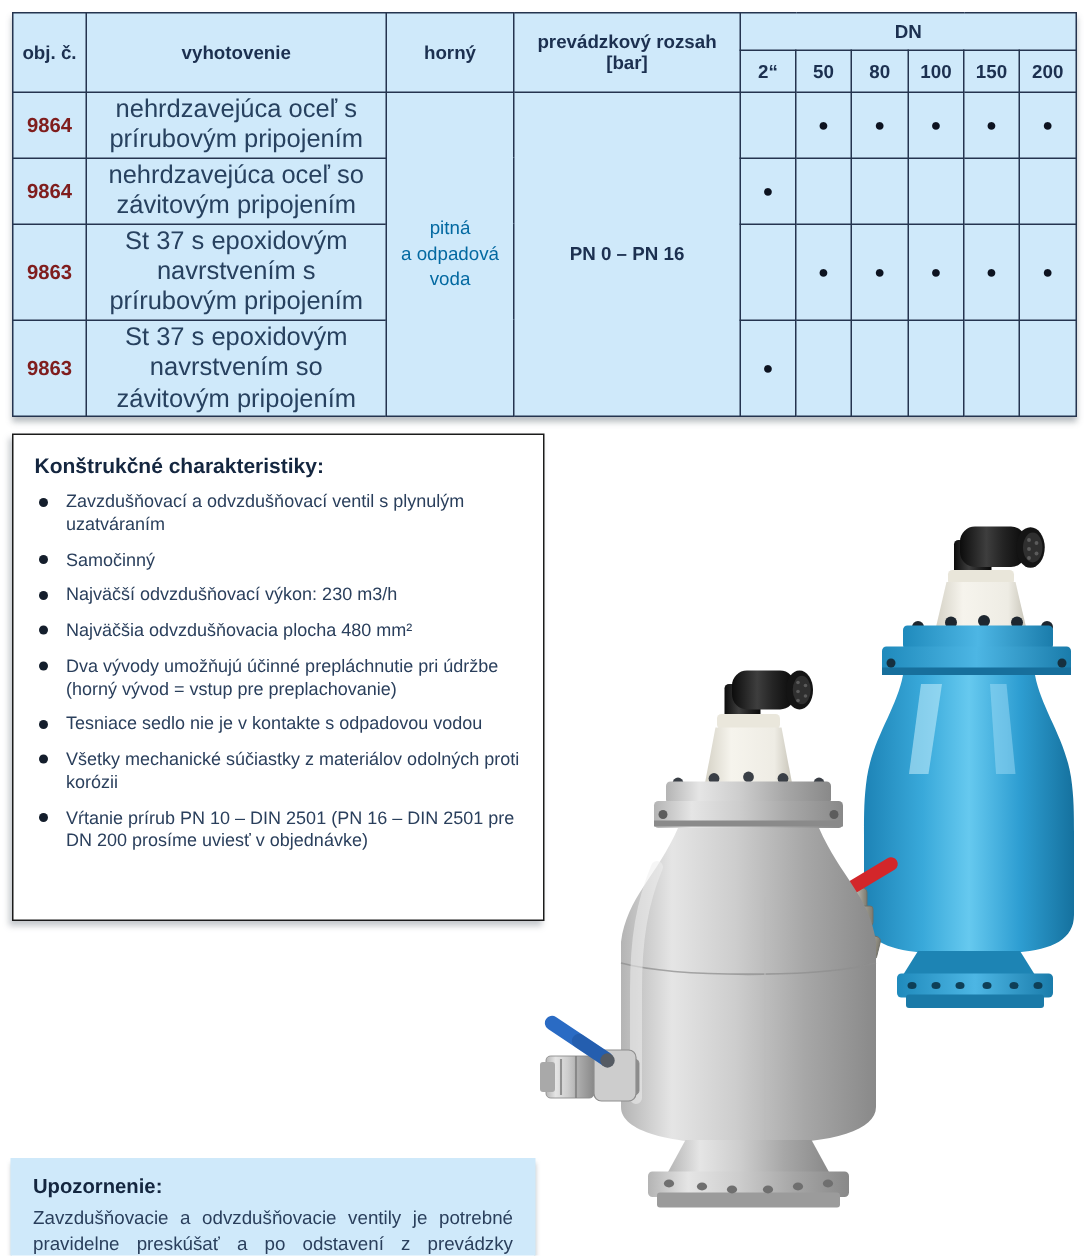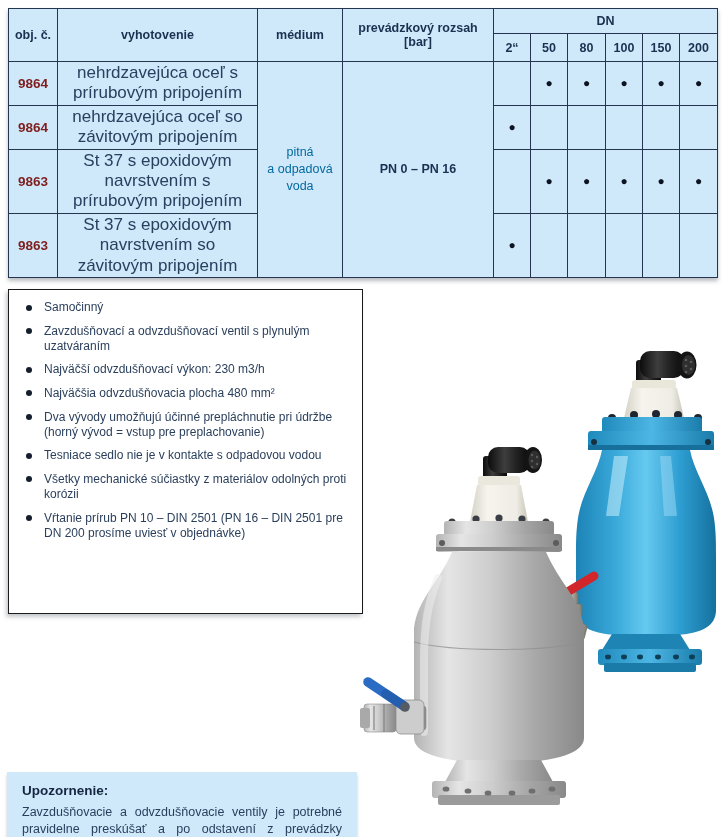--- a/index.html
+++ b/index.html
@@ -84,21 +84,21 @@
         <col style="width:37px">
         <col style="width:38px">
       <col style="width:37px">
         <col style="width:37px">
         <col style="width:38px">
     </colgroup>
     <tbody>
         <tr class="hrow1">
       <td class="th" rowspan="2">obj. č.</td>
       <td class="th" rowspan="2">vyhotovenie</td>
-      <td class="th" rowspan="2">médium</td>
+      <td class="th" rowspan="2">horný</td>
       <td class="th" rowspan="2">prevádzkový rozsah [bar]</td>
       <td class="th" colspan="6">DN</td>
     </tr>
     <tr class="hrow2">
       <td class="dn-size">2“</td>
       <td class="dn-size">50</td>
       <td class="dn-size">80</td>
       <td class="dn-size">100</td>
       <td class="dn-size">150</td>
       <td class="dn-size">200</td>
@@ -145,27 +145,28 @@
       <td class="dot"></td>
       <td class="dot"></td>
       <td class="dot"></td>
       <td class="dot"></td>
       <td class="dot"></td>
     </tr>
   </tbody>
     </table>
 
   <div class="features">
+    <div class="features-title">Konštrukčné charakteristiky:</div>
+    <div class="feat-item">
+      <span class="feat-bullet"></span>
+      <span class="feat-text">Zavzdušňovací a odvzdušňovací ventil s plynulým uzatváraním</span>
+    </div>
     <div class="feat-item">
       <span class="feat-bullet"></span>
       <span class="feat-text">Samočinný</span>
-    </div>
-    <div class="feat-item">
-      <span class="feat-bullet"></span>
-      <span class="feat-text">Zavzdušňovací a odvzdušňovací ventil s plynulým uzatváraním</span>
     </div>
     <div class="feat-item">
       <span class="feat-bullet"></span>
       <span class="feat-text">Najväčší odvzdušňovací výkon: 230 m3/h</span>
     </div>
     <div class="feat-item">
       <span class="feat-bullet"></span>
       <span class="feat-text">Najväčšia odvzdušňovacia plocha 480 mm²</span>
     </div>
     <div class="feat-item">

